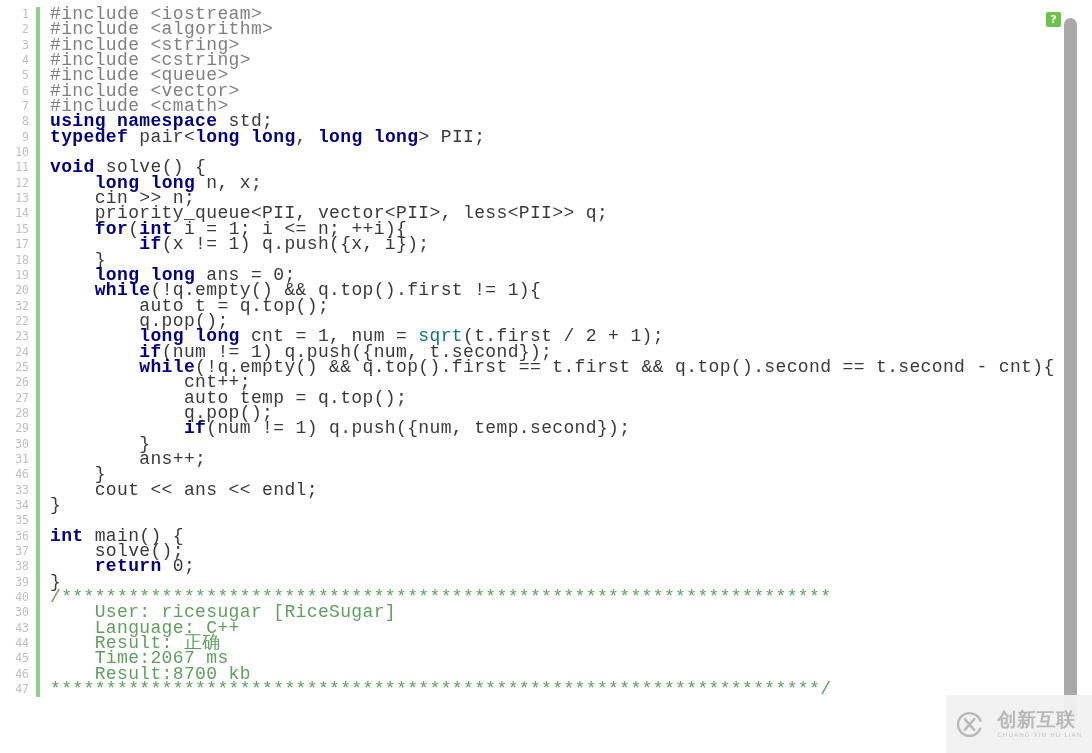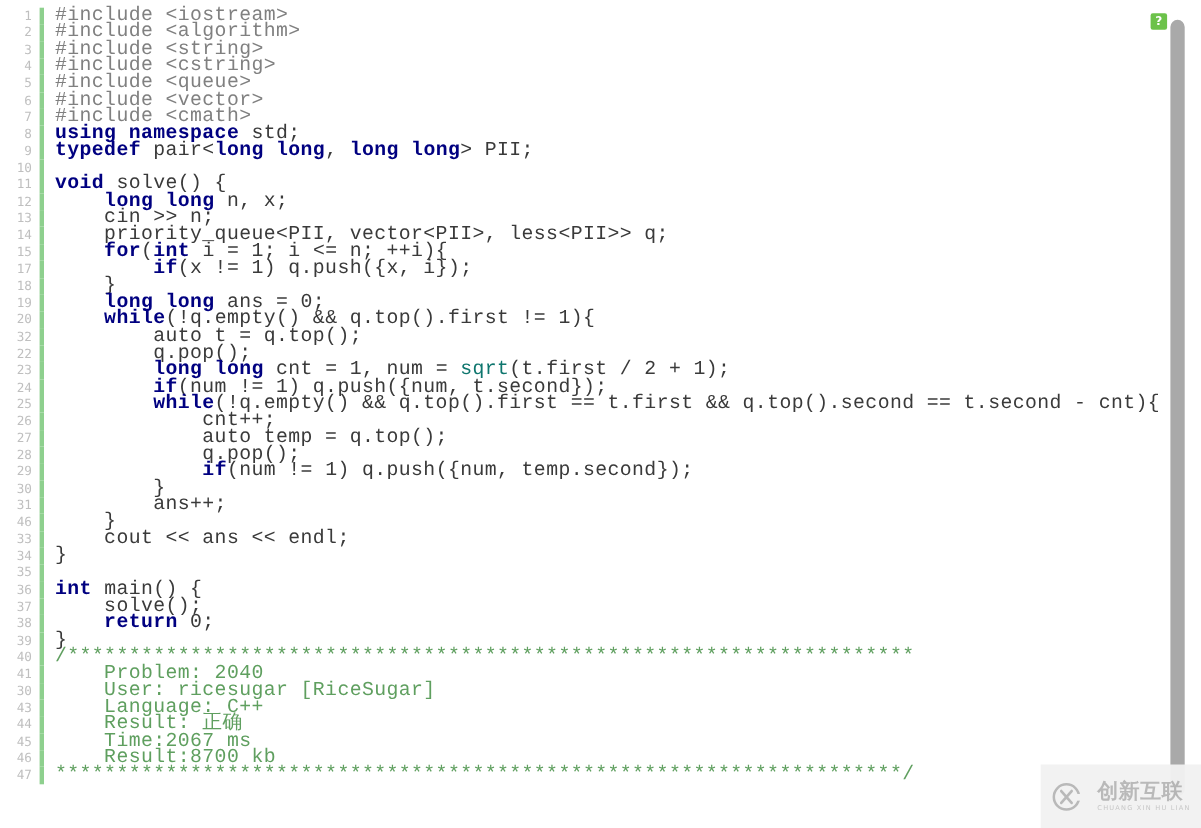--- a/index.html
+++ b/index.html
@@ -305,24 +305,20 @@
           </tr>
           <tr>
             <td class="gutter">39</td>
             <td class="code"><span class="pl">}</span></td>
           </tr>
           <tr>
             <td class="gutter">40</td>
             <td class="code"><span class="cm">/*********************************************************************</span></td>
           </tr>
           <tr>
-            <td class="gutter">41</td>
-            <td class="code"><span class="cm">    Problem: 2040</span></td>
-          </tr>
-          <tr>
             <td class="gutter">30</td>
             <td class="code"><span class="cm">    User: ricesugar [RiceSugar]</span></td>
           </tr>
           <tr>
             <td class="gutter">43</td>
             <td class="code"><span class="cm">    Language: C++</span></td>
           </tr>
           <tr>
             <td class="gutter">44</td>
             <td class="code"><span class="cm">    Result: 正确</span></td>

